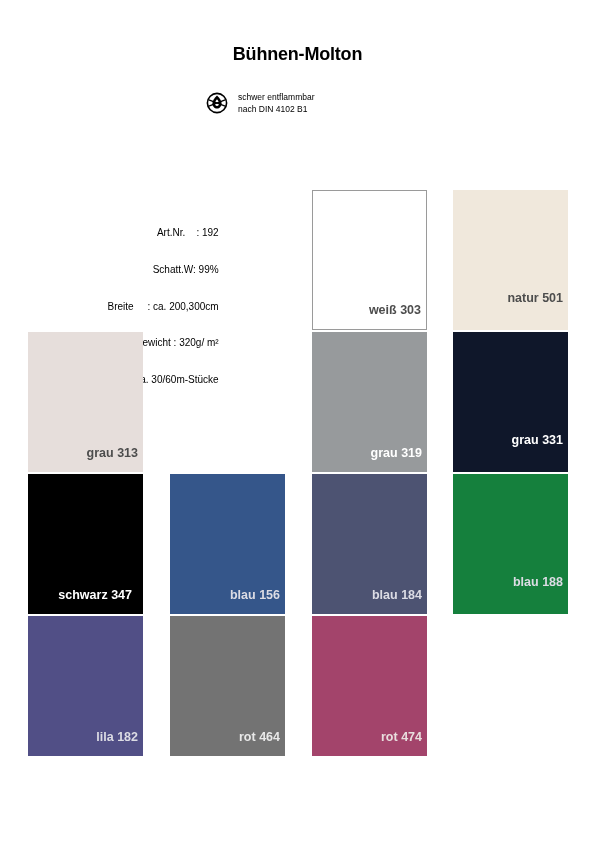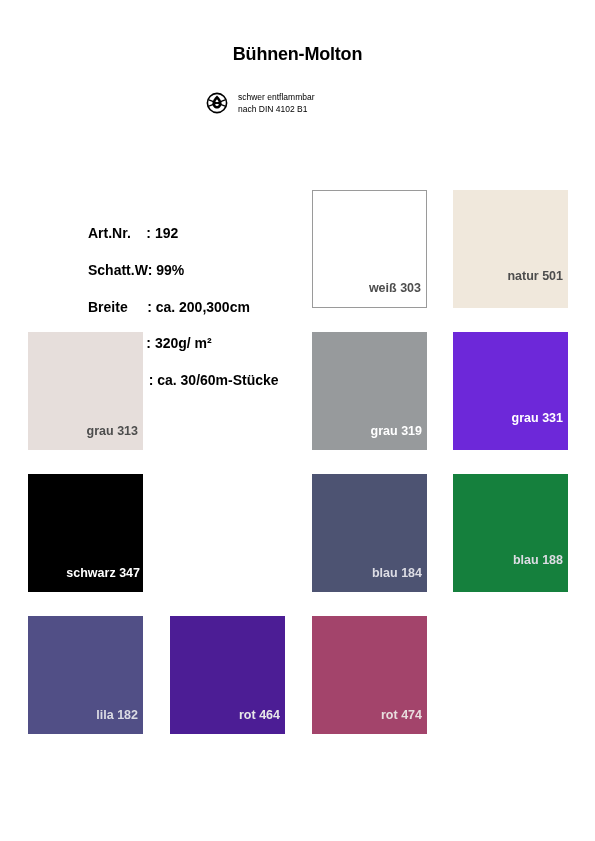--- a/index.html
+++ b/index.html
@@ -49,63 +49,64 @@
     line-height: 11.5px;
     padding-top: 2px;
     white-space: nowrap;
   }
 
   
   #spec-list {
     position: absolute;
     top: 203px;
     left: 88px;
-    font-size: 14px;
-    font-weight: bold;
+    font-size: 10px;
+    font-weight: normal;
     line-height: 12.2px;
     white-space: pre;
+    text-align: right;
   }
   .spec-row { display: block; }
 
   
   .swatch-grid {
     position: absolute;
     top: 190px;
     left: 0;
     width: 595px;
   }
   .swatch-row {
     position: relative;
     height: 142px;
   }
   .swatch {
     position: absolute;
     width: 115px;
-    height: 118px;
+    height: 140px;
     box-sizing: border-box;
     display: block;
   }
   .swatch[data-col="0"] { left: 28px; }
   .swatch[data-col="1"] { left: 170px; }
   .swatch[data-col="2"] { left: 312px; }
   .swatch[data-col="3"] { left: 453px; }
 
   .swatch-label {
     position: absolute;
     right: 5px;
     bottom: 12px;
     font-size: 12.5px;
     font-weight: bold;
     white-space: nowrap;
     line-height: 14px;
   }
   
   .swatch[data-col="3"] .swatch-label { bottom: 25px; }
   
-  .swatch.overflow-label .swatch-label { right: 3px; }
+  .swatch.overflow-label .swatch-label { right: 11px; }
 
   .swatch.bordered { border: 1px solid #9a9a9a; }
 </style>
 </head>
 <body>
 
 <div id="page-title">Bühnen-Molton</div>
 
 <div id="flammability-block">
   <svg id="flame-logo-icon" viewBox="0 0 24 24" aria-hidden="true">
@@ -140,39 +141,42 @@
         <span class="swatch-label" style="color: rgb(77, 77, 77);">natur 501</span>
       </div>
     </div>
     <div class="swatch-row">
       <div class="swatch" data-col="0" style="background: rgb(230, 222, 219);">
         <span class="swatch-label" style="color: rgb(77, 77, 77);">grau 313</span>
       </div>
       <div class="swatch" data-col="2" style="background: rgb(151, 154, 156);">
         <span class="swatch-label" style="color: rgb(255, 255, 255);">grau 319</span>
       </div>
-      <div class="swatch" data-col="3" style="background: #6d28d9;">
+      <div class="swatch" data-col="3" style="background: #0f172a;">
         <span class="swatch-label" style="color: rgb(255, 255, 255);">grau 331</span>
       </div>
     </div>
     <div class="swatch-row">
       <div class="swatch overflow-label" data-col="0" style="background: rgb(0, 0, 0);">
         <span class="swatch-label" style="color: rgb(255, 255, 255);">schwarz 347</span>
+      </div>
+      <div class="swatch" data-col="1" style="background: rgb(53, 86, 138);">
+        <span class="swatch-label" style="color: rgb(220, 220, 228);">blau 156</span>
       </div>
       <div class="swatch" data-col="2" style="background: rgb(77, 83, 114); text-align: center;">
         <span class="swatch-label" style="color: rgb(220, 220, 228);">blau 184</span>
       </div>
       <div class="swatch" data-col="3" style="background: #15803d;">
         <span class="swatch-label" style="color: rgb(220, 220, 228);">blau 188</span>
       </div>
     </div>
     <div class="swatch-row">
       <div class="swatch" data-col="0" style="background: rgb(81, 79, 134);">
         <span class="swatch-label" style="color: rgb(220, 220, 228);">lila 182</span>
       </div>
-      <div class="swatch" data-col="1" style="background: #4c1d95;">
+      <div class="swatch" data-col="1" style="background: #737373;">
         <span class="swatch-label" style="color: rgb(232, 232, 232);">rot 464</span>
       </div>
       <div class="swatch" data-col="2" style="background: rgb(163, 68, 107);">
         <span class="swatch-label" style="color: rgb(232, 222, 222);">rot 474</span>
       </div>
     </div>
   </div>
 
 </body></html>

